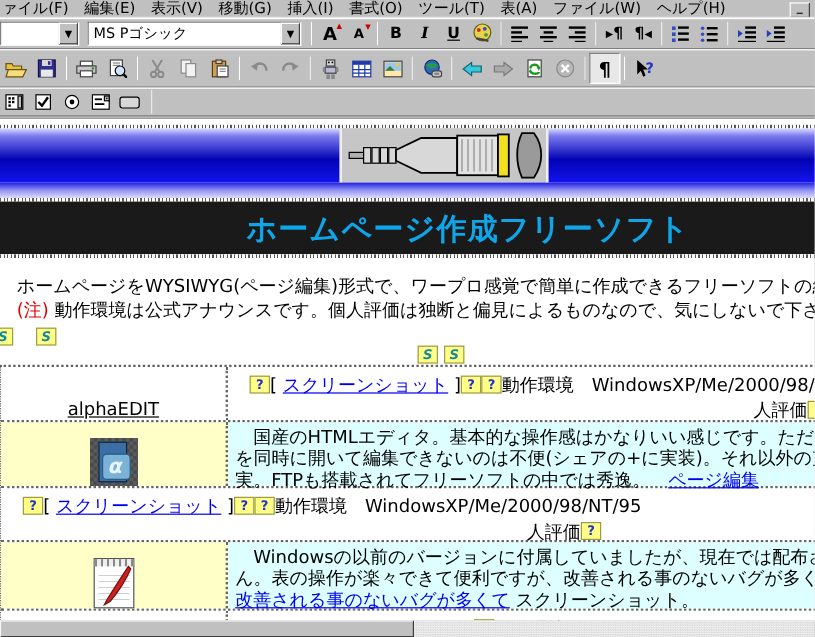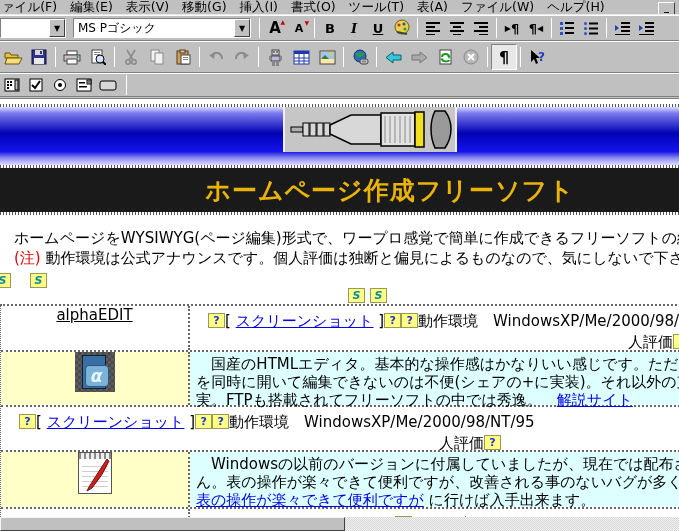--- a/index.html
+++ b/index.html
@@ -39,42 +39,42 @@
   #page { position:absolute; top:98px; left:0; width:679px; height:419px; background:#fff;
           border-top:1px solid #808080; overflow:hidden; }
   #page-inner { width:780px; }
   .dot { height:3px; background:#fff;
          background-image:repeating-linear-gradient(90deg,#555 0 1px,#fff 1px 3px); }
   #banner { height:45px; background:linear-gradient(180deg,#dcdcff 0%,#7a7aee 14%,#0202b4 58%,#1414ee 100%); position:relative; }
   #imgbox { position:absolute; left:283px; top:0; width:174px; height:45px; background:#c6c6c6;
             border-left:2px solid #efefef; border-right:2px solid #efefef; }
   #strip { height:13px; background:linear-gradient(180deg,#1d1de4 0%,#8e8ef0 48%,#dcdcff 100%); }
   #blackbar { height:44px; background:#1a1a1a; display:flex; align-items:center; justify-content:center; }
-  #blackbar span { color:#eab308; font-size:25px; font-weight:bold; letter-spacing:1px; }
+  #blackbar span { color:#0ea5e9; font-size:25px; font-weight:bold; letter-spacing:1px; }
 
   #intro { padding:13px 0 0 6px; font-size:15px; line-height:20px; white-space:nowrap; }
   #intro .ind { padding-left:8px; }
   .red { color:#dd0000; }
 
   .bimg { display:inline-block; width:17px; height:15px; background:#ffff85; border:1px solid #9a9a50;
           color:#2233cc; font-size:11px; font-weight:bold; text-align:center; line-height:13px;
           vertical-align:-2px; overflow:hidden; }
   .bimg.sw { font-style:italic; color:#118899; }
   #iconrow1 { margin-top:5px; height:15px; position:relative; }
   #iconrow1 .bimg:first-child { position:absolute; left:-6px; }
   #iconrow1 .bimg:last-child { position:absolute; left:30px; }
   #iconrow2 { height:16px; position:relative; }
   #iconrow2 .bimg { position:absolute; top:0; }
   #iconrow2 .b1 { left:348px; } #iconrow2 .b2 { left:370px; }
 
   
   #ftable { border-top:2px dotted #666; border-left:1px dotted #666; width:780px; }
   .trow { display:flex; border-bottom:2px dotted #666; }
   .lcell { width:189px; flex:0 0 auto; border-right:2px dotted #666; display:flex;
-           align-items:flex-start; justify-content:center; }
+           align-items:flex-end; justify-content:center; }
   .rcell { flex:1; font-size:15px; }
   .r-info { background:#fff; }
   .r-desc .lcell { background:#ffffc8; }
   .r-desc .rcell { background:#ddffff; }
   a, .lnk { color:#0000ee; text-decoration:underline; cursor:pointer; }
   .name { font-size:15px; color:#000; }
   .infoline { padding:6px 0 0 18px; white-space:nowrap; }
   .rateline { width:500px; text-align:right; white-space:nowrap; padding-top:2px; }
   .descline { padding-left:6px; line-height:18px; white-space:nowrap; }
   .r-desc .rcell { padding-top:3px; }
@@ -585,21 +585,21 @@
         <div class="lcell">
           <div id="aicon">
             <div class="doc"></div>
               <div class="alpha">α</div>
           </div>
         </div>
         <div class="rcell">
           <div class="descline">　国産のHTMLエディタ。基本的な操作感はかなりいい感じです。ただ複数</div>
           <div class="descline">を同時に開いて編集できないのは不便(シェアの+に実装)。それ以外の充</div>
           <div class="descline">
-            <span>実。FTPも搭載されてフリーソフトの中では秀逸。　</span><span class="lnk">解説サイト</span>
+            <span>実。FTPも搭載されてフリーソフトの中では秀逸。　</span><span class="lnk">ページ編集</span>
           </div>
         </div>
       </div>
 
       <div class="trow r-info" style="height:45px;">
         <div class="rcell">
           <div class="infoline">
             <span class="bimg">?</span><span>[</span>
             <span class="lnk">スクリーンショット</span>
             <span>]</span><span class="bimg">?</span><span class="bimg">?</span><span>動作環境</span>　<span>WindowsXP/Me/2000/98/NT/95</span>
@@ -617,21 +617,21 @@
               <div class="lines"></div>
             <svg width="34" height="42" viewBox="0 0 34 42" style="position:absolute;left:0;top:0;">
               <path d="M28 6 Q20 18 10 34 L8 38 L13 35 Q24 22 30 8 Z" fill="#cc2020" stroke="#701010"></path>
             </svg>
           </div>
         </div>
         <div class="rcell">
           <div class="descline">　Windowsの以前のバージョンに付属していましたが、現在では配布されて</div>
           <div class="descline">ん。表の操作が楽々できて便利ですが、改善される事のないバグが多くて</div>
           <div class="descline">
-            <span class="lnk">表の操作が楽々できて便利ですが</span><span> に行けば入手出来ます。</span>
+            <span class="lnk">改善される事のないバグが多くて</span><span> スクリーンショット。</span>
           </div>
         </div>
       </div>
 
       <div class="trow r-info" style="height:40px; border-bottom:none;">
         <div class="lcell" style="align-items:flex-start; padding-top:6px;">
           <span class="lnk name">Netscape Composer</span>
         </div>
         <div class="rcell">
           <div class="row5line">

